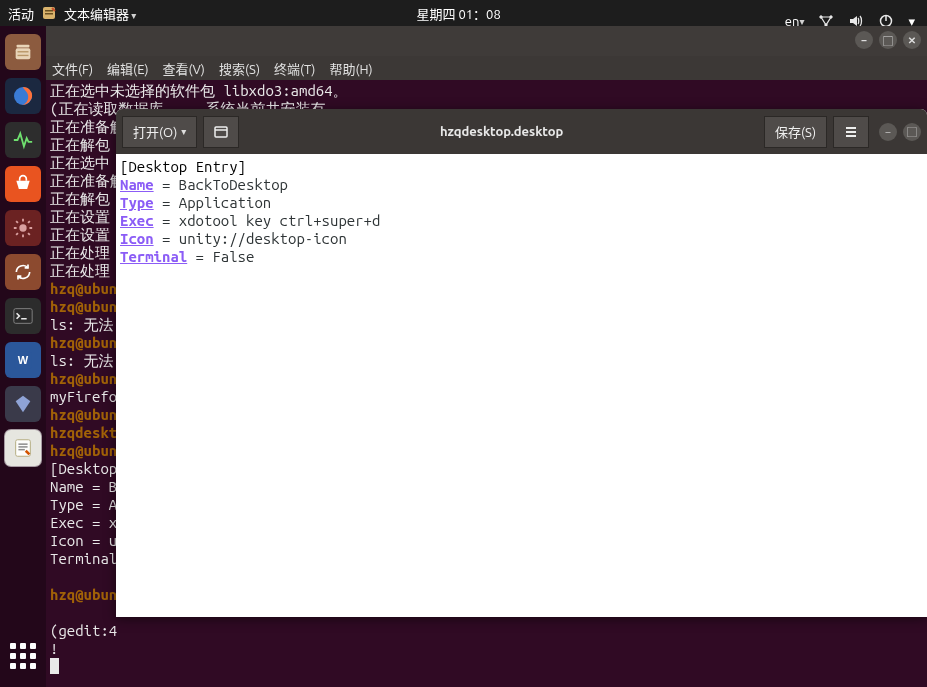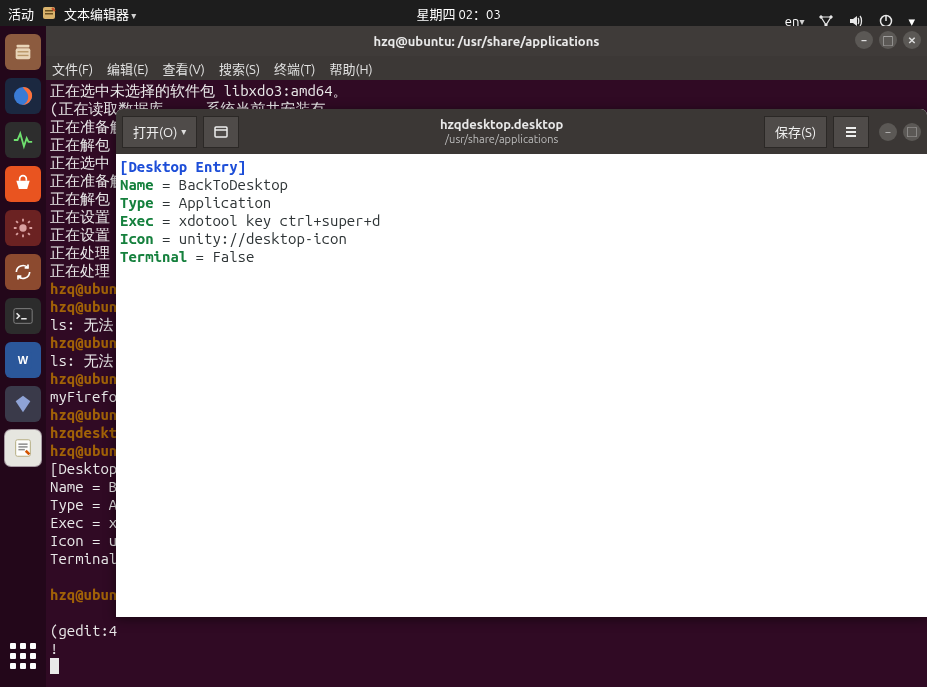--- a/index.html
+++ b/index.html
@@ -181,22 +181,22 @@
   .win-controls.ge { position:static; margin-left:4px;}
   .gedit-body {
     flex:1;
     padding: 4px 4px;
     font-family:"Ubuntu Mono","DejaVu Sans Mono", monospace;
     font-size:15px;
     line-height:18px;
     white-space:pre;
     background:#fff;
   }
-  .gedit-body .kw { color:#15803d; font-weight:600;}
-  .gedit-body .sec { color:#1d4ed8; font-weight:700;}
+  .gedit-body .kw { color:#8b5cf6; font-weight:600;text-decoration:underline;}
+  .gedit-body .sec { color:#000000; font-weight:400;}
   .gedit-status {
     height:24px;
     background:#3b3735;
     color:#e8e8e8;
     display:flex;
     align-items:center;
     justify-content:flex-end;
     font-size:12px;
     padding:0 8px;
     gap:20px;
@@ -213,21 +213,21 @@
       <svg width="16" height="16" viewBox="0 0 16 16">
           <rect x="2" y="2" width="12" height="12" rx="2" fill="#d9b36c"></rect>
           <rect x="4" y="5" width="8" height="1.5" fill="#6b5020"></rect>
           <rect x="4" y="8" width="8" height="1.5" fill="#6b5020"></rect>
           <path d="M11 3 L14 6" stroke="#c94f2c" stroke-width="2"></path>
         </svg>
     </span>
     <span class="tp-dropdown">文本编辑器</span>
   </div>
   <div class="tp-center">
-    <span>星期四 02：03</span>
+    <span>星期四 01：08</span>
   </div>
   <div class="tp-right">
     <span class="tp-dropdown">en</span>
     <span>
       <svg width="16" height="16" viewBox="0 0 16 16" stroke="#e8e8e8" fill="#e8e8e8">
           <circle cx="3" cy="4" r="1.2"></circle>
           <circle cx="13" cy="4" r="1.2"></circle>
           <circle cx="8" cy="12" r="1.2"></circle>
           <path d="M3 4 L8 12 L13 4 Z" fill="none" stroke-width="1.2"></path>
         </svg>
@@ -320,21 +320,20 @@
       <div></div>
       <div></div>
     <div></div>
       <div></div>
       <div></div>
   </div>
 </div>
 
 <div class="term-window">
   <div class="term-title">
-    <span>hzq@ubuntu: /usr/share/applications</span>
     <div class="win-controls">
       <div class="win-btn">–</div>
       <div class="win-btn">▢</div>
       <div class="win-btn">✕</div>
     </div>
   </div>
   <div class="term-menu">
     <span>文件(F)</span>
     <span>编辑(E)</span>
     <span>查看(V)</span>
@@ -383,21 +382,20 @@
       <span>打开(O)</span>
     </div>
     <div class="hbtn iconbtn">
       <svg width="16" height="16" viewBox="0 0 16 16" fill="none" stroke="#eee" stroke-width="1.5">
           <rect x="2" y="3" width="12" height="10" rx="1"></rect>
           <path d="M2 6h12"></path>
         </svg>
     </div>
     <div class="header-title">
       <div class="main">hzqdesktop.desktop</div>
-      <div class="sub">/usr/share/applications</div>
     </div>
     <div class="hbtn">
       <span>保存(S)</span>
     </div>
     <div class="hbtn iconbtn">
       <svg width="14" height="14" viewBox="0 0 14 14" stroke="#eee" stroke-width="1.8">
           <path d="M2 3h10M2 7h10M2 11h10"></path>
         </svg>
     </div>
     <div class="win-controls ge">

